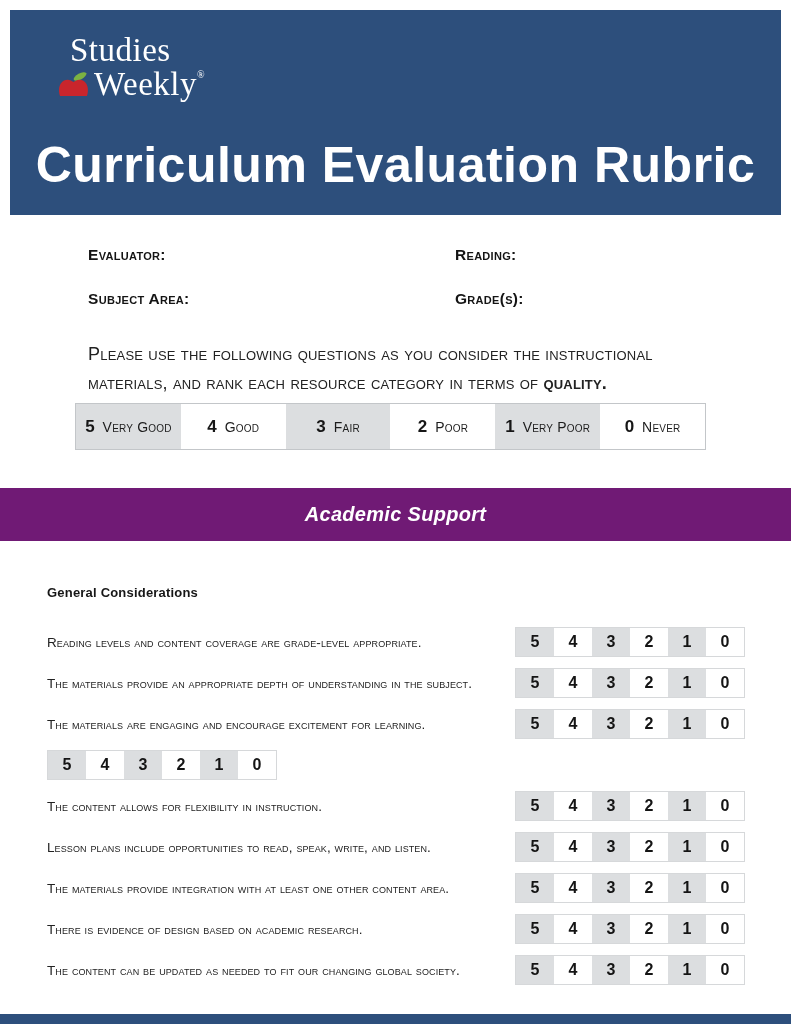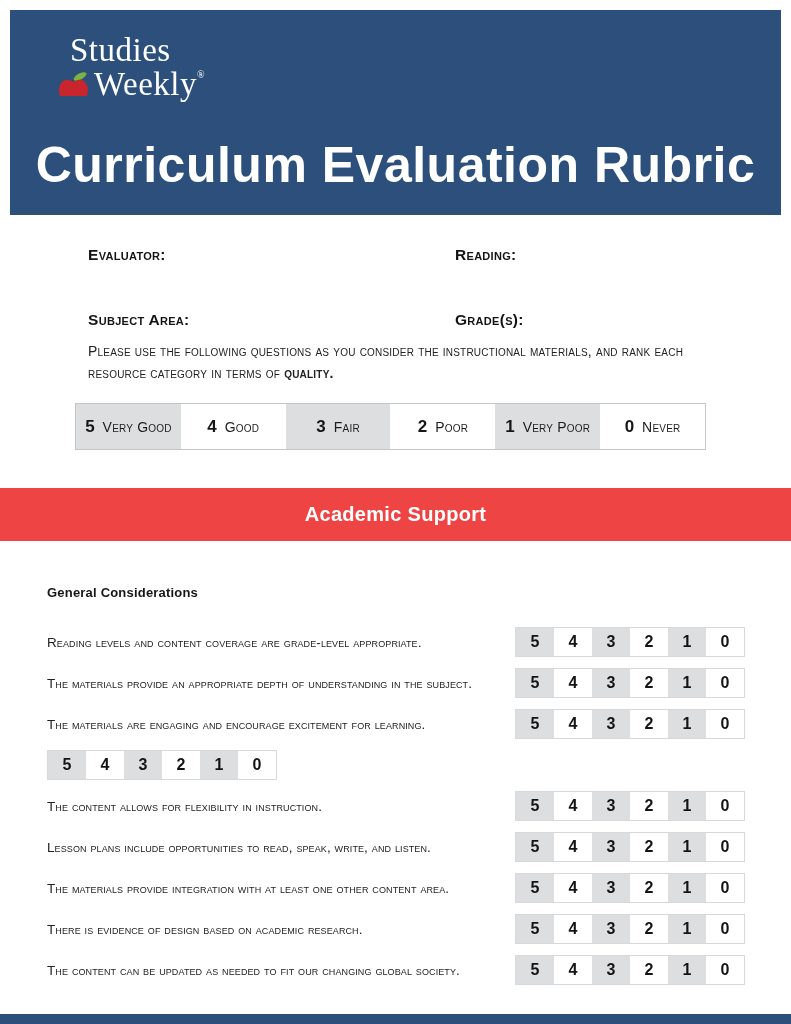--- a/index.html
+++ b/index.html
@@ -25,56 +25,56 @@
 
   .doc-title {
     position:absolute; top:126px; left:0; right:0;
     text-align:center; color:#ffffff;
     font-size:50px; font-weight:bold; letter-spacing:0.5px;
   }
 
   
   .meta {
     position:absolute; top:244px; left:88px; right:60px;
-    display:grid; grid-template-columns:367px 1fr; row-gap:45px;
+    display:grid; grid-template-columns:367px 1fr; row-gap:24px;
   }
   .field { display:flex; align-items:baseline; gap:6px; }
   .field-label {
     font-weight:bold; font-variant:small-caps; font-size:15.5px;
     letter-spacing:0.3px; color:#141414;
   }
   .field-value { min-width:120px; min-height:16px; display:inline-block; }
 
   
   .instructions {
     position:absolute; top:340px; left:88px; width:616px;
-    font-variant:small-caps; font-size:14px; line-height:1.6; color:#222;
+    font-variant:small-caps; font-size:18px; line-height:1.6; color:#222;
     letter-spacing:0.2px;
   }
   .instructions b { letter-spacing:0.2px; }
 
   
   .legend {
     position:absolute; top:403px; left:75px; width:631px; height:47px;
     border:1px solid #c3c6c9; box-sizing:border-box; display:flex;
     background:#fff;
   }
   .legend-cell {
     flex:1; display:flex; align-items:center; justify-content:center; gap:8px;
   }
   .legend-cell.shaded { background:#dcdee0; }
   .legend-num  { font-weight:bold; font-size:17px; color:#161616; }
   .legend-label{ font-variant:small-caps; font-size:14px; color:#1c1c1c; letter-spacing:0.2px; }
 
   
   .section-bar {
     position:absolute; top:488px; left:0; right:0; height:53px;
-    background:#ef4444; color:#ffffff;
+    background:#701a75; color:#ffffff;
     display:flex; align-items:center; justify-content:center;
-    font-size:20px; font-weight:bold; letter-spacing:0.3px;
+    font-size:20px; font-weight:bold; letter-spacing:0.3px;font-style:italic;
   }
 
   
   .subsection {
     position:absolute; top:585px; left:47px;
     font-size:13px; font-weight:bold; color:#161616; letter-spacing:0.2px;
   }
   .questions { position:absolute; top:627px; left:47px; right:46px; }
   .q-row {
     display:flex; align-items:center; justify-content:space-between;

